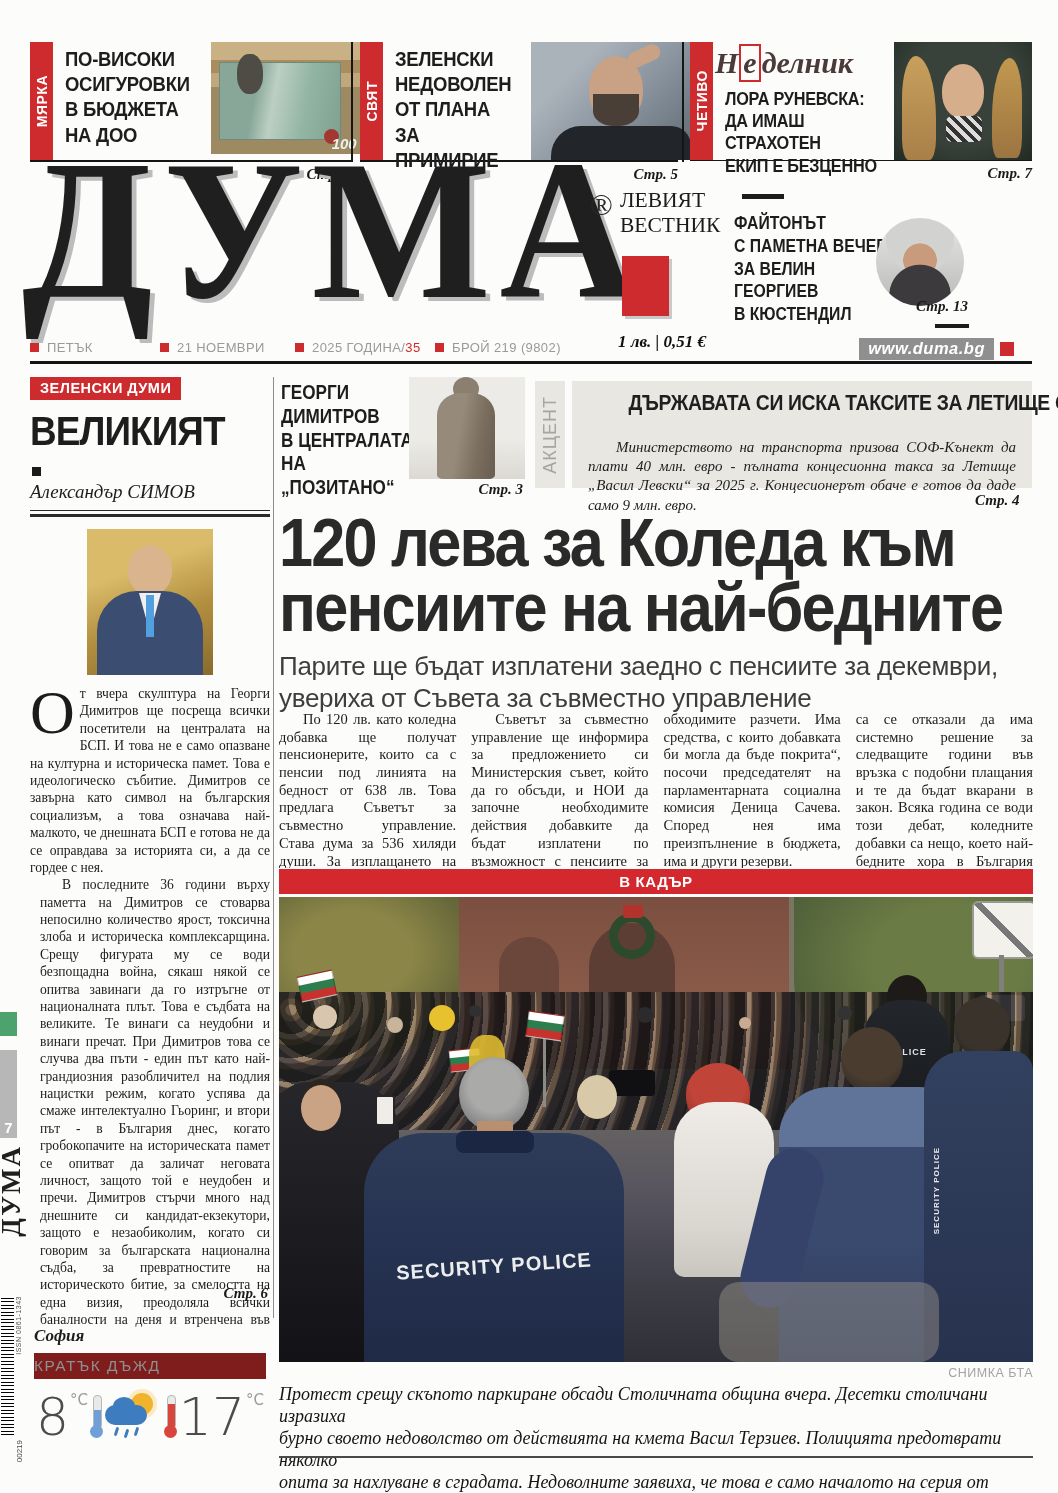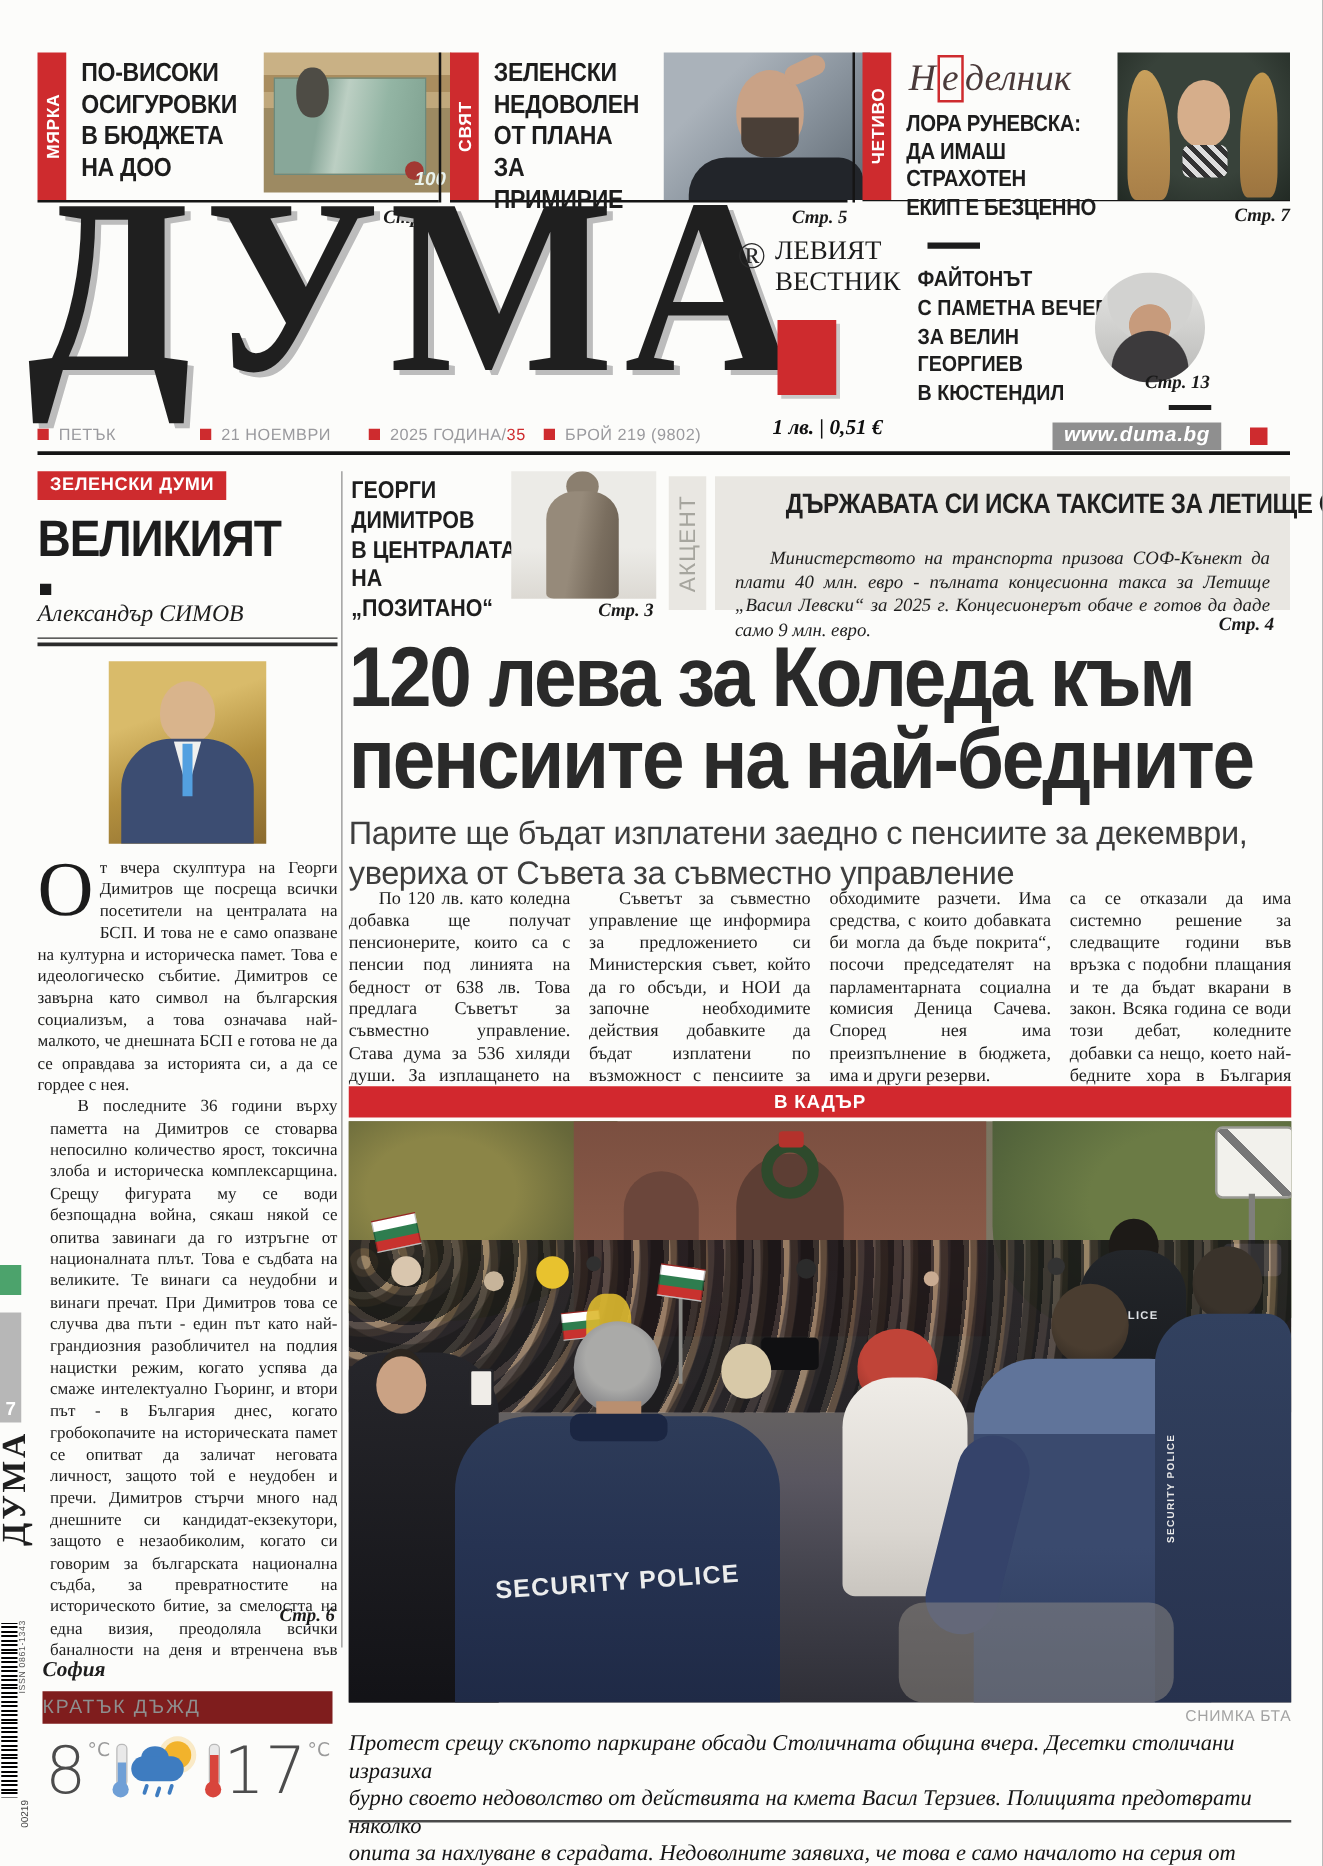--- a/index.html
+++ b/index.html
@@ -33,21 +33,21 @@
   .money-seal{position:absolute;right:22px;bottom:10px;width:15px;height:15px;border-radius:50%;background:#a23832;}
   .money-100{position:absolute;right:4px;bottom:2px;color:#e9f2ec;font-weight:bold;font-size:15px;font-style:italic;}
 
   .zel{width:165px;height:118px;margin-left:auto;position:relative;flex:none;overflow:hidden;
        background:linear-gradient(135deg,#aab2ba 0 25%,#8b959f 55%,#5d6770 100%);}
   .zel-face{position:absolute;left:58px;top:14px;width:54px;height:66px;border-radius:50% 50% 45% 45%;background:#c9a286;}
   .zel-beard{position:absolute;left:62px;top:52px;width:46px;height:32px;border-radius:0 0 45% 45%;background:#4a3f37;}
   .zel-hand{position:absolute;left:96px;top:6px;width:34px;height:16px;border-radius:8px;background:#c9a286;transform:rotate(-25deg);}
   .zel-jacket{position:absolute;left:20px;bottom:0;width:140px;height:34px;border-radius:30px 20px 0 0;background:#22252a;}
 
-  .nedelnik{font-family:"Liberation Serif",serif;font-style:italic;font-size:30px;color:#4a3a3a;padding:2px 0 2px 14px;}
+  .nedelnik{font-family:"Liberation Serif",serif;font-style:italic;font-size:30px;color:#4a3a3a;padding:2px 0 2px 2px;font-weight:bold;}
   .ned-box{display:inline-block;border:2px solid var(--red);padding:0 2px;margin:0 1px;}
   .lora{width:138px;height:118px;margin-left:auto;position:relative;flex:none;overflow:hidden;background:radial-gradient(circle at 50% 40%,#38423a 0 55%,#222a24 100%);}
   .lora-hair-l{position:absolute;left:8px;top:14px;width:34px;height:104px;border-radius:40% 60% 20% 20%;background:linear-gradient(180deg,#c8a05c,#a87f48);}
   .lora-hair-r{position:absolute;right:10px;top:16px;width:30px;height:100px;border-radius:60% 40% 20% 20%;background:linear-gradient(180deg,#c2984f,#9c7440);}
   .lora-face{position:absolute;left:48px;top:22px;width:42px;height:54px;border-radius:50% 50% 45% 45%;background:#d6ae8b;}
   .lora-scarf{position:absolute;left:52px;top:74px;width:36px;height:26px;background:repeating-linear-gradient(45deg,#ddd 0 4px,#333 4px 8px);border-radius:6px;}
 
   
   .masthead{position:absolute;left:30px;top:182px;width:1002px;height:178px;}
   .logo{position:absolute;left:-8px;top:-52px;font-family:"Liberation Serif",serif;font-weight:bold;
@@ -59,21 +59,21 @@
   .promo-dash{position:absolute;left:712px;top:12px;width:42px;height:5px;background:#1c1c1c;}
   .promo-title{position:absolute;left:704px;top:30px;width:170px;font-weight:bold;font-size:17.5px;line-height:1.3;}
   .promo-title>div{transform:scaleX(.9);transform-origin:0 0;width:111%;}
   .promo-photo{position:absolute;left:846px;top:36px;width:88px;height:88px;border-radius:50%;overflow:hidden;
         background:radial-gradient(circle at 50% 88%,#3c3a3c 0 34%,transparent 35%),
                    radial-gradient(circle at 50% 48%,#c79b7c 0 26%,transparent 27%),
                    radial-gradient(circle at 50% 24%,#d2d2d0 0 42%,transparent 43%),
                    linear-gradient(180deg,#e8e8e6,#b9b9b7);}
   .promo-ref{position:absolute;left:886px;top:116px;text-align:right;}
   .promo-ref-dash{position:absolute;left:905px;top:142px;width:34px;height:4px;background:#1c1c1c;}
-  .website{position:absolute;right:18px;top:156px;display:flex;align-items:center;gap:23px;}
+  .website{position:absolute;right:18px;top:156px;display:flex;align-items:center;gap:6px;}
   .web-box{background:#8f8f8f;color:#fff;font-weight:bold;font-style:italic;font-size:16.5px;padding:1px 9px 2px;letter-spacing:.5px;}
   .web-sq{width:14px;height:14px;background:var(--red);}
   .dateline{position:absolute;left:0;top:158px;display:flex;font-size:13px;color:#9a9a9e;letter-spacing:.4px;}
   .dl{display:flex;align-items:center;}
   .dl .sq{width:9px;height:9px;background:var(--red);margin-right:8px;flex:none;}
   .dl-red{color:var(--red);}
   .price{position:absolute;left:588px;top:150px;font-family:"Liberation Serif",serif;font-weight:bold;font-style:italic;font-size:17px;color:#0f0f0f;}
   .rule-main{position:absolute;left:30px;top:361px;width:1002px;height:3px;background:#141414;}
 
   

